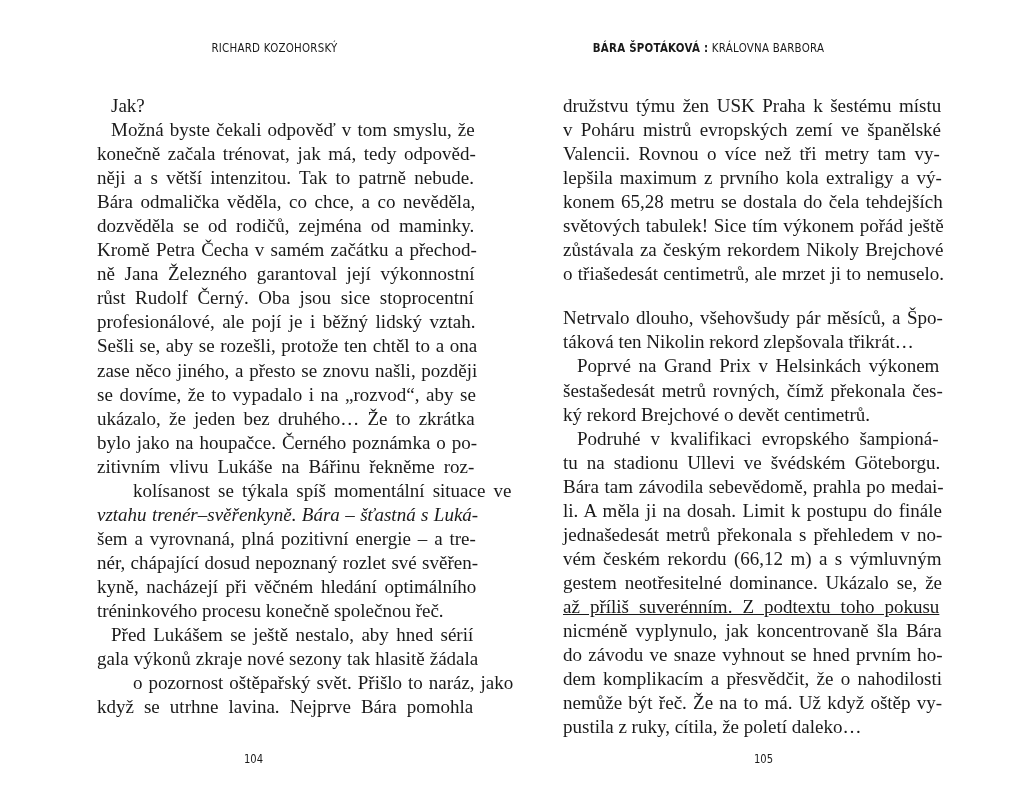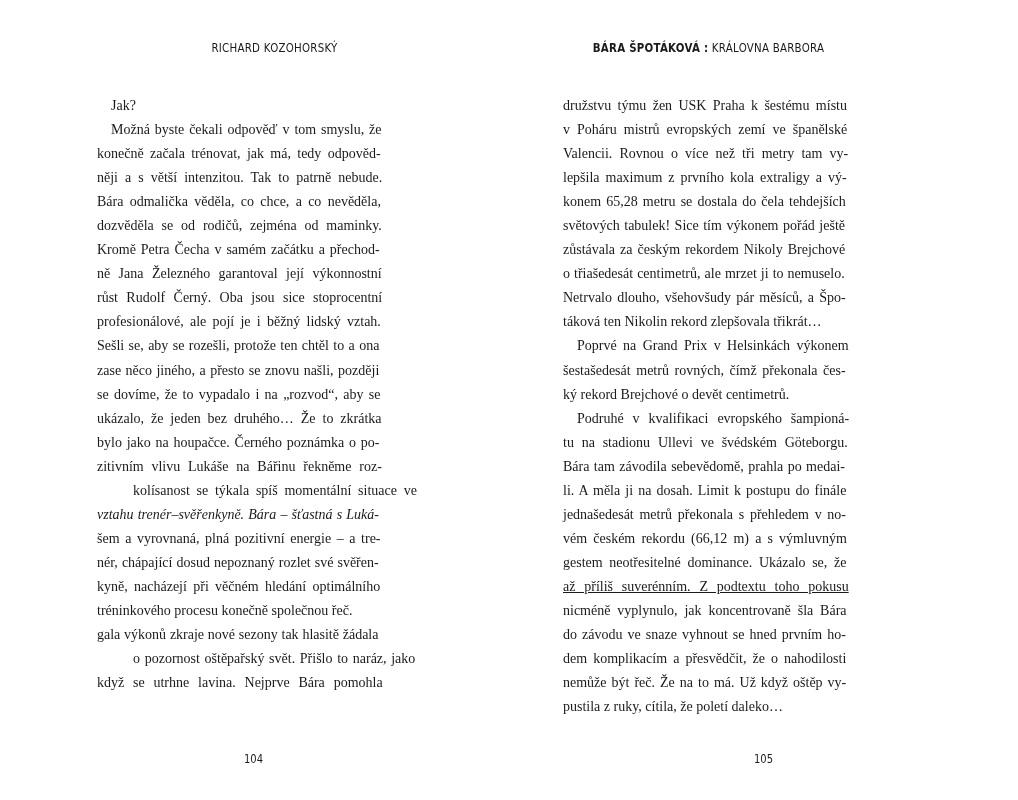--- a/index.html
+++ b/index.html
@@ -4,21 +4,21 @@
   <style>
     html, body { margin: 0; padding: 0; background: #ffffff; }
     body { width: 1018px; height: 800px; position: relative; overflow: hidden; font-family: "Liberation Serif", "DejaVu Serif", serif; color: #1a1a1a; }
     .page { position: absolute; top: 0; height: 775px; width: 509px; }
     .page.left { left: 0; }
     .page.right { left: 509px; }
     .running-head { position: absolute; top: 40px; left: 0; right: 0; text-align: center; font-family: "DejaVu Sans", "Liberation Sans", sans-serif; font-size: 12.5px; letter-spacing: 0.3px; transform: scaleX(0.82); transform-origin: center; color: #1a1a1a; }
     .page.left .running-head { left: 20px; right: -20px; }
     .page.right .running-head { left: -55px; right: 55px; }
     .running-head .bold { font-weight: bold; }
-    .text-block { position: absolute; top: 94px; width: 327px; font-size: 14px; line-height: 24.05px; text-align: justify; }
+    .text-block { position: absolute; top: 94px; width: 327px; font-size: 19px; line-height: 24.05px; text-align: justify; }
     .page.left .text-block { left: 97px; }
     .page.right .text-block { left: 54px; }
     .line { display: block; white-space: nowrap; text-align-last: justify; text-align: justify; height: 24.05px; overflow: visible; }
     .line.indent { text-indent: 14px; }
     .line.last { text-align-last: left; }
     .folio { position: absolute; top: 751px; font-family: "DejaVu Sans", "Liberation Sans", sans-serif; font-size: 12.5px; transform: scaleX(0.8); transform-origin: left; color: #1a1a1a; }
     .page.left .folio { left: 244px; }
     .page.right .folio { left: 245px; }
   </style>
 </head>
@@ -44,20 +44,21 @@
       <span class="line" style="white-space: nowrap; display: block; word-spacing: 1.82292px; text-align: left; text-align-last: left;">se dovíme, že to vypadalo i na „rozvod“, aby se</span>
       <span class="line" style="white-space: nowrap; display: block; word-spacing: 3.44643px; text-align: left; text-align-last: left;">ukázalo, že jeden bez druhého… Že to zkrátka</span>
       <span class="line" style="white-space: nowrap; display: block; word-spacing: 1.24554px; text-align: left; text-align-last: left;">bylo jako na houpačce. Černého poznámka o po-</span>
       <span class="line" style="white-space: nowrap; display: block; word-spacing: 4.3151px; text-align: left; text-align-last: left; font-family: Liberation Serif, serif;">zitivním vlivu Lukáše na Bářinu řekněme roz-</span>
       <span class="line" style="white-space: nowrap; display: block; word-spacing: 3.2526px; text-align: left; text-align-last: left; margin-left: 36px;">kolísanost se týkala spíš momentální situace ve</span>
       <span class="line" style="white-space: nowrap; display: block; word-spacing: 0.671875px; text-align: left; text-align-last: left; font-style: italic;">vztahu trenér–svěřenkyně. Bára – šťastná s Luká-</span>
       <span class="line" style="white-space: nowrap; display: block; word-spacing: 2.08789px; text-align: left; text-align-last: left;">šem a vyrovnaná, plná pozitivní energie – a tre-</span>
       <span class="line" style="white-space: nowrap; display: block; word-spacing: 0.583333px; text-align: left; text-align-last: left;">nér, chápající dosud nepoznaný rozlet své svěřen-</span>
       <span class="line" style="white-space: nowrap; display: block; word-spacing: 2.82812px; text-align: left; text-align-last: left;">kyně, nacházejí při věčném hledání optimálního</span>
       <span class="line last">tréninkového procesu konečně společnou řeč.</span>
+      <span class="line indent" style="white-space: nowrap; display: block; word-spacing: 2.60045px; text-align: left; text-align-last: left;">Před Lukášem se ještě nestalo, aby hned sérií</span>
       <span class="line" style="white-space: nowrap; display: block; word-spacing: 0.279018px; text-align: left; text-align-last: left;">gala výkonů zkraje nové sezony tak hlasitě žádala</span>
       <span class="line" style="white-space: nowrap; display: block; word-spacing: 1.17411px; text-align: left; text-align-last: left; margin-left: 36px;">o pozornost oštěpařský svět. Přišlo to naráz, jako</span>
       <span class="line" style="white-space: nowrap; display: block; word-spacing: 5.29427px; text-align: left; text-align-last: left;">když se utrhne lavina. Nejprve Bára pomohla</span>
     </div>
   <div class="folio">104</div>
 </div>
 
 <div class="page right">
   <div class="running-head">
     <span class="bold">BÁRA ŠPOTÁKOVÁ :</span>
@@ -65,21 +66,21 @@
   </div>
   <div class="text-block" id="right-text">
       <span class="line" style="white-space: nowrap; display: block; word-spacing: 2.85045px; text-align: left; text-align-last: left;">družstvu týmu žen USK Praha k šestému místu</span>
       <span class="line" style="white-space: nowrap; display: block; word-spacing: 3.55729px; text-align: left; text-align-last: left;">v Poháru mistrů evropských zemí ve španělské</span>
       <span class="line" style="white-space: nowrap; display: block; word-spacing: 3.63086px; text-align: left; text-align-last: left;">Valencii. Rovnou o více než tři metry tam vy-</span>
       <span class="line" style="white-space: nowrap; display: block; word-spacing: 2.46875px; text-align: left; text-align-last: left;">lepšila maximum z prvního kola extraligy a vý-</span>
       <span class="line" style="white-space: nowrap; display: block; word-spacing: 1.62946px; text-align: left; text-align-last: left;">konem 65,28 metru se dostala do čela tehdejších</span>
       <span class="line" style="white-space: nowrap; display: block; word-spacing: 0.994792px; text-align: left; text-align-last: left;">světových tabulek! Sice tím výkonem pořád ještě</span>
       <span class="line" style="white-space: nowrap; display: block; word-spacing: 1.475px; text-align: left; text-align-last: left;">zůstávala za českým rekordem Nikoly Brejchové</span>
       <span class="line" style="white-space: nowrap; display: block; word-spacing: 0.535714px; text-align: left; text-align-last: left;">o třiašedesát centimetrů, ale mrzet ji to nemuselo.</span>
-      <span class="line" style="white-space: nowrap; display: block; word-spacing: 1.74479px; text-align: left; text-align-last: left;">Netrvalo dlouho, všehovšudy pár měsíců, a Špo-</span>
+      <span class="line" style="white-space: nowrap; display: block; word-spacing: 1.74479px; text-align: left; text-align-last: left; margin-top: 20px;">Netrvalo dlouho, všehovšudy pár měsíců, a Špo-</span>
       <span class="line last">táková ten Nikolin rekord zlepšovala třikrát…</span>
       <span class="line indent" style="white-space: nowrap; display: block; word-spacing: 2.88021px; text-align: left; text-align-last: left;">Poprvé na Grand Prix v Helsinkách výkonem</span>
       <span class="line" style="white-space: nowrap; display: block; word-spacing: 2.10938px; text-align: left; text-align-last: left;">šestašedesát metrů rovných, čímž překonala čes-</span>
       <span class="line last">ký rekord Brejchové o devět centimetrů.</span>
       <span class="line indent" style="white-space: nowrap; display: block; word-spacing: 5.45312px; text-align: left; text-align-last: left;">Podruhé v kvalifikaci evropského šampioná-</span>
       <span class="line" style="white-space: nowrap; display: block; word-spacing: 4.28125px; text-align: left; text-align-last: left;">tu na stadionu Ullevi ve švédském Göteborgu.</span>
       <span class="line" style="white-space: nowrap; display: block; word-spacing: 0.929688px; text-align: left; text-align-last: left;">Bára tam závodila sebevědomě, prahla po medai-</span>
       <span class="line" style="white-space: nowrap; display: block; word-spacing: 1.5875px; text-align: left; text-align-last: left;">li. A měla ji na dosah. Limit k postupu do finále</span>
       <span class="line" style="white-space: nowrap; display: block; word-spacing: 2.20833px; text-align: left; text-align-last: left;">jednašedesát metrů překonala s přehledem v no-</span>
       <span class="line" style="white-space: nowrap; display: block; word-spacing: 2.66071px; text-align: left; text-align-last: left;">vém českém rekordu (66,12 m) a s výmluvným</span>

